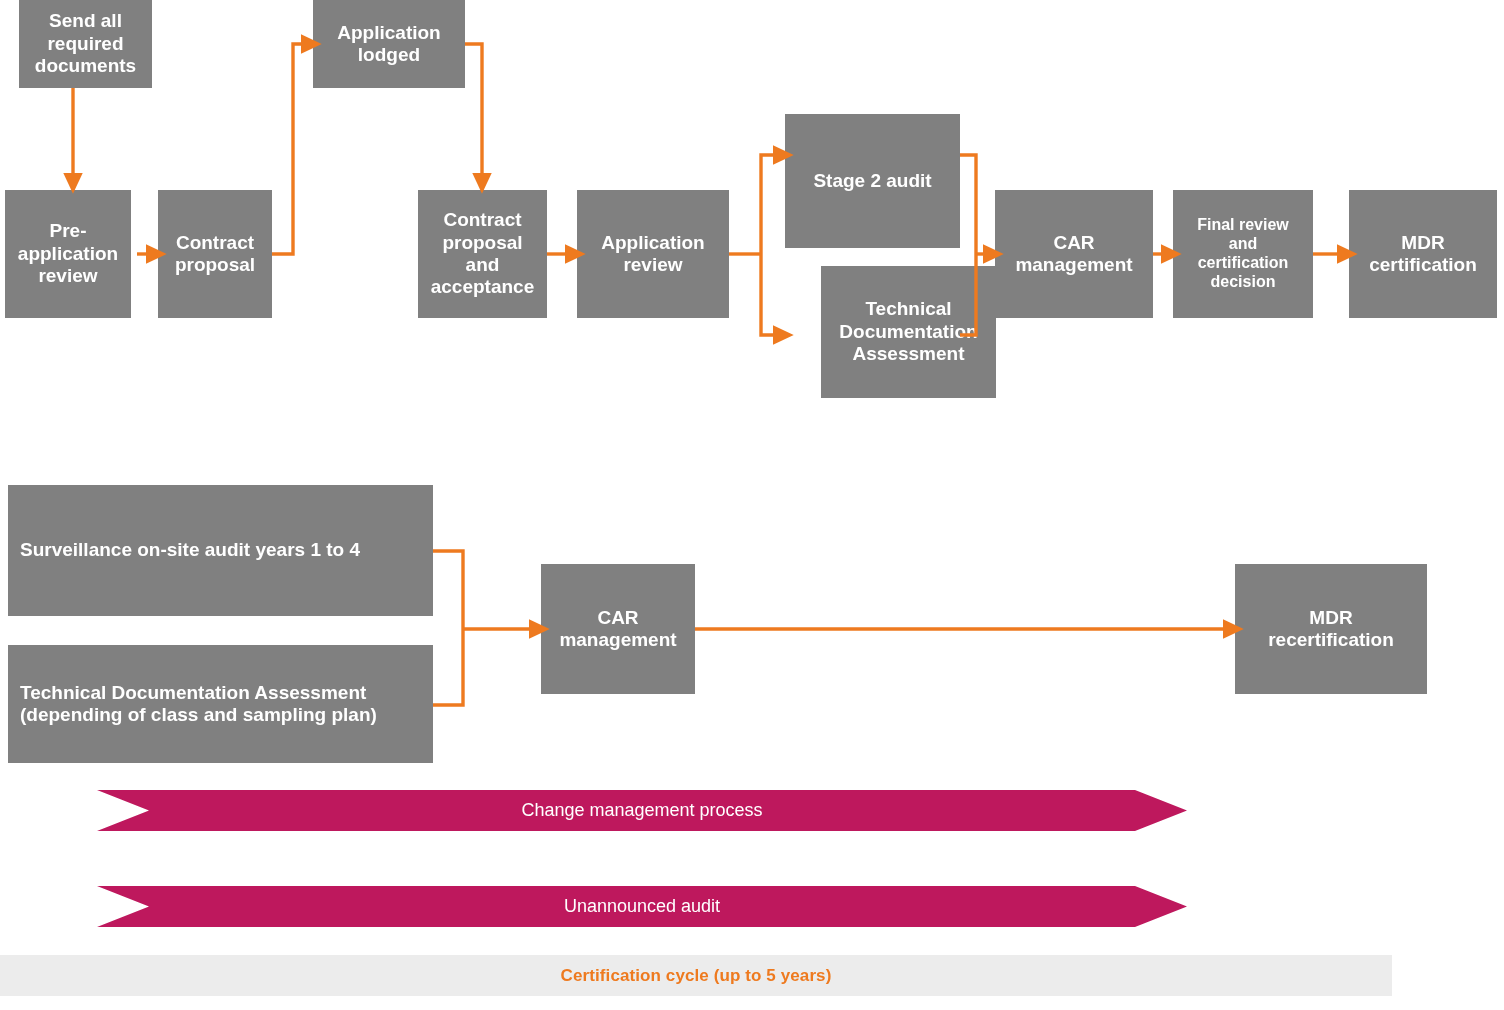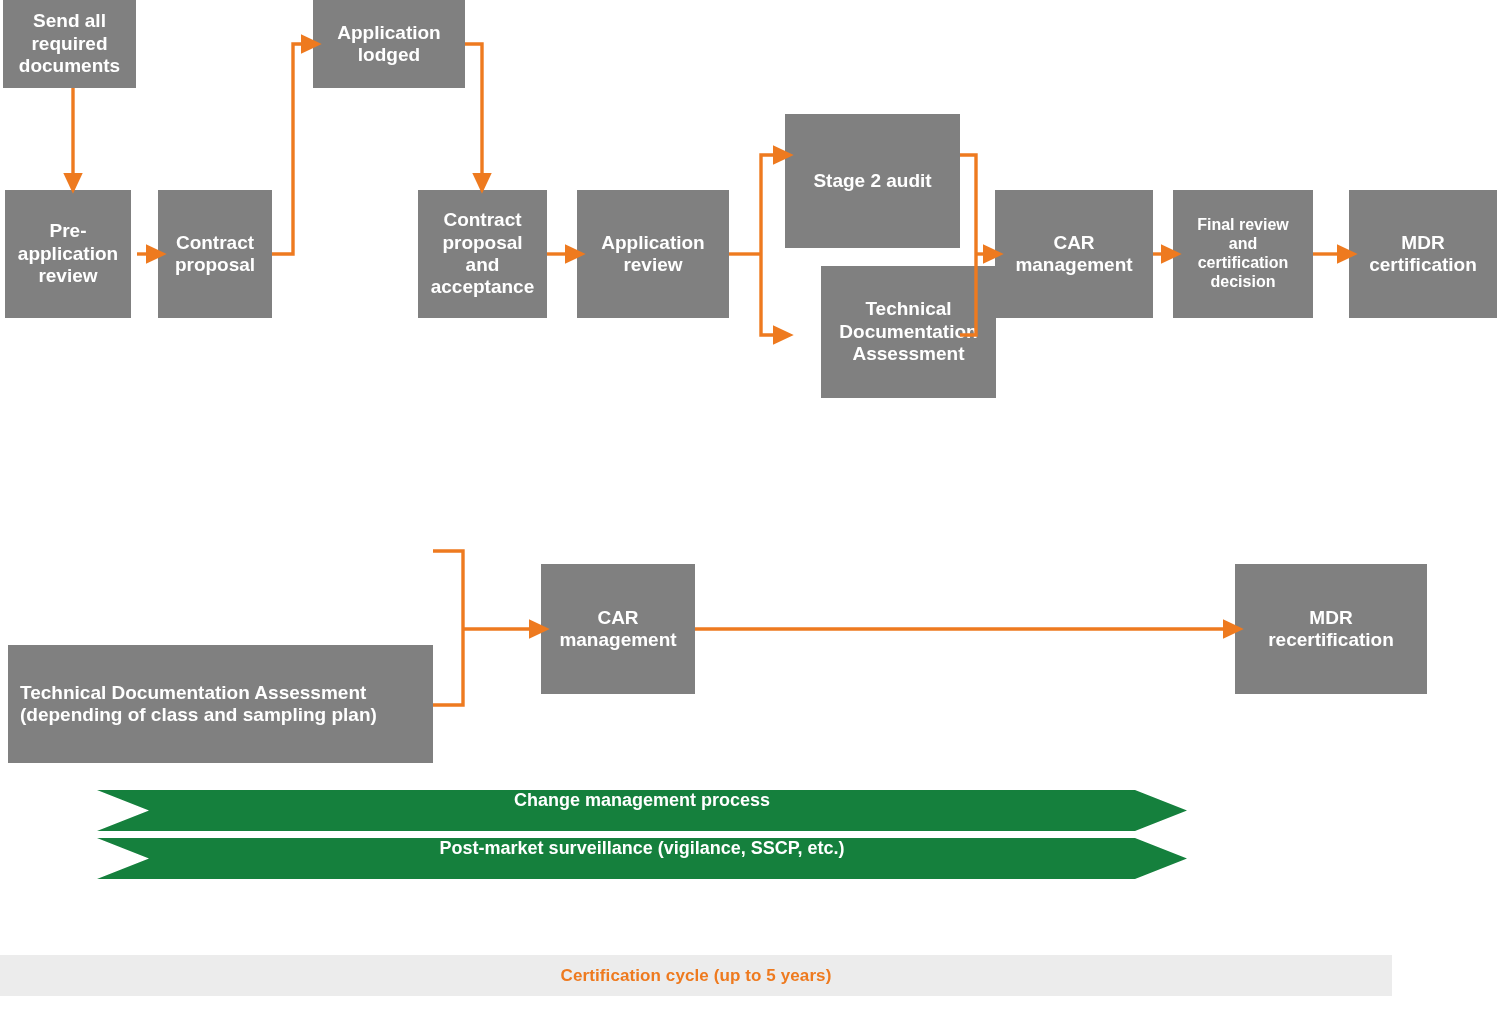--- a/index.html
+++ b/index.html
@@ -37,44 +37,44 @@
     background: #ececec;
     display: flex;
     align-items: center;
     justify-content: center;
     color: #ee7a1f;
     font-weight: bold;
     letter-spacing: 0.1px;
   }
   .chev {
     position: absolute;
-    background: #15803d;
+    background: #be185d;
     color: #ffffff;
-    font-weight: bold;
+    font-weight: normal;
     display: flex;
-    align-items: flex-start;
+    align-items: center;
     justify-content: center;
     text-align: center;
     clip-path: polygon(0 0, calc(100% - 52px) 0, 100% 50%, calc(100% - 52px) 100%, 0 100%, 52px 50%);
   }
   svg.wires {
     position: absolute;
     left: 0;
     top: 0;
     width: 1504px;
     height: 1010px;
     pointer-events: none;
   }
 </style>
 </head>
 <body>
 
 <div id="stage">
 
-  <div class="box" style="left:3px; top:0px; width:133px; height:88px; font-size:19px;">Send all
+  <div class="box" style="left:19px; top:0px; width:133px; height:88px; font-size:19px;">Send all
 required
 documents</div>
 
   <div class="box" style="left:5px; top:190px; width:126px; height:128px; font-size:19px;">Pre-
 application
 review</div>
 
   <div class="box" style="left:158px; top:190px; width:114px; height:128px; font-size:19px;">Contract
 proposal</div>
 
@@ -100,38 +100,39 @@
 
   <div class="box" style="left:1173px; top:190px; width:140px; height:128px; font-size:16px;">Final review
 and
 certification
 decision</div>
 
   <div class="box" style="left:1349px; top:190px; width:148px; height:128px; font-size:19px;">MDR
 certification</div>
 
 
+  <div class="box" style="left:8px; top:485px; width:425px; height:131px; font-size:19px; justify-content:flex-start; padding-left:12px; text-align:left;">Surveillance on-site audit years 1 to 4</div>
 
   <div class="box" style="left:8px; top:645px; width:425px; height:118px; font-size:19px; justify-content:flex-start; padding-left:12px; text-align:left;">Technical Documentation Assessment
 (depending of class and sampling plan)</div>
 
   <div class="box" style="left:541px; top:564px; width:154px; height:130px; font-size:19px;">CAR
 management</div>
 
   <div class="box" style="left:1235px; top:564px; width:192px; height:130px; font-size:19px;">MDR
 recertification</div>
 
   <div class="chev" style="left:97px; top:790px; width:1090px; height:41px; font-size:18px;">
     <span>Change management process</span>
   </div>
 
-  <div class="chev" style="left:97px; top:838px; width:1090px; height:41px; font-size:18px;">
-    <span>Post-market surveillance (vigilance, SSCP, etc.)</span>
+
+  <div class="chev" style="left:97px; top:886px; width:1090px; height:41px; font-size:18px;">
+    <span>Unannounced audit</span>
   </div>
-
 
   <div class="band" style="left:0px; top:955px; width:1392px; height:41px; font-size:17px;">
     <span>Certification cycle (up to 5 years)</span>
   </div>
 
   <svg class="wires" viewBox="0 0 1504 1010" xmlns="http://www.w3.org/2000/svg">
     <defs>
       <marker id="ar" markerWidth="7" markerHeight="7" refX="0.4" refY="3.5" orient="auto" markerUnits="strokeWidth">
         <path d="M0,0.6 L6.2,3.5 L0,6.4 z" fill="#ee7a1f"></path>
       </marker>

